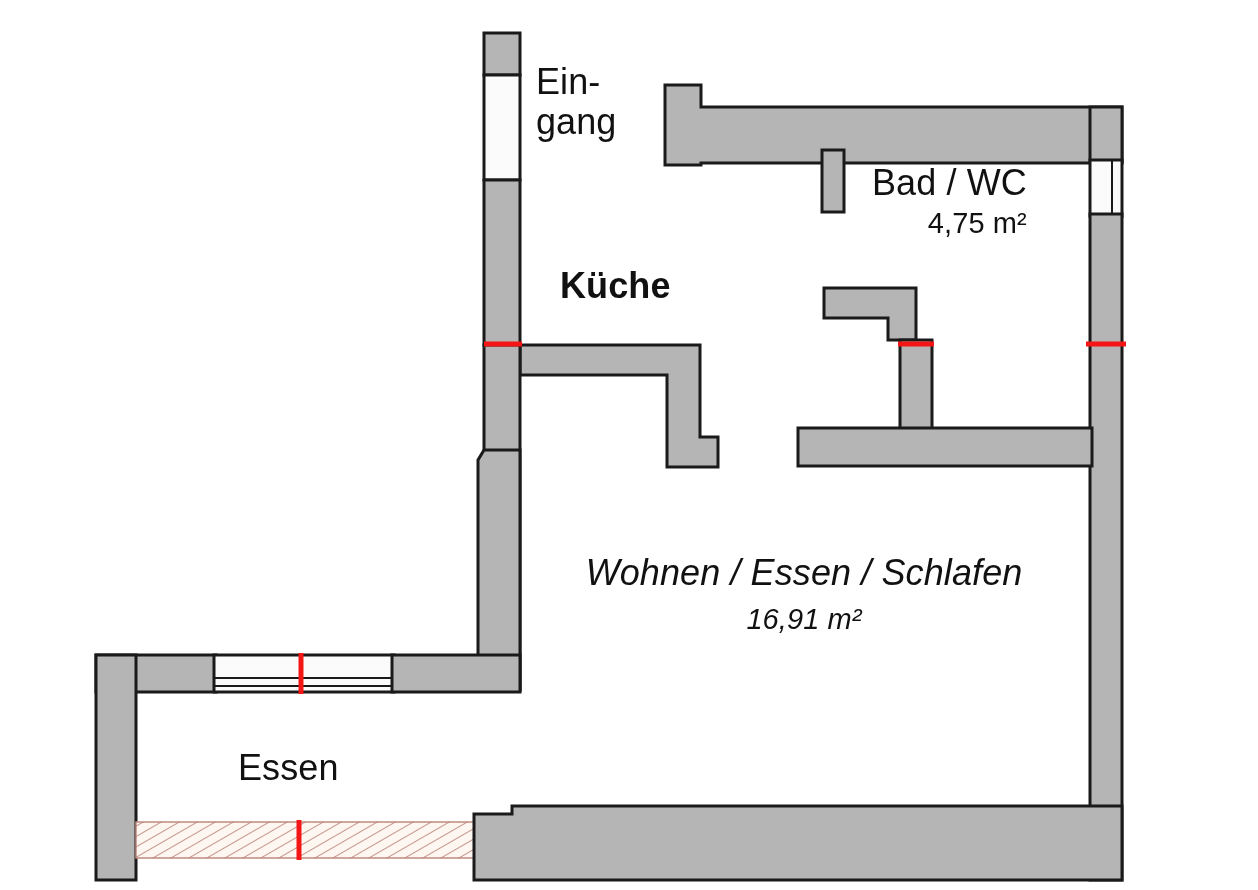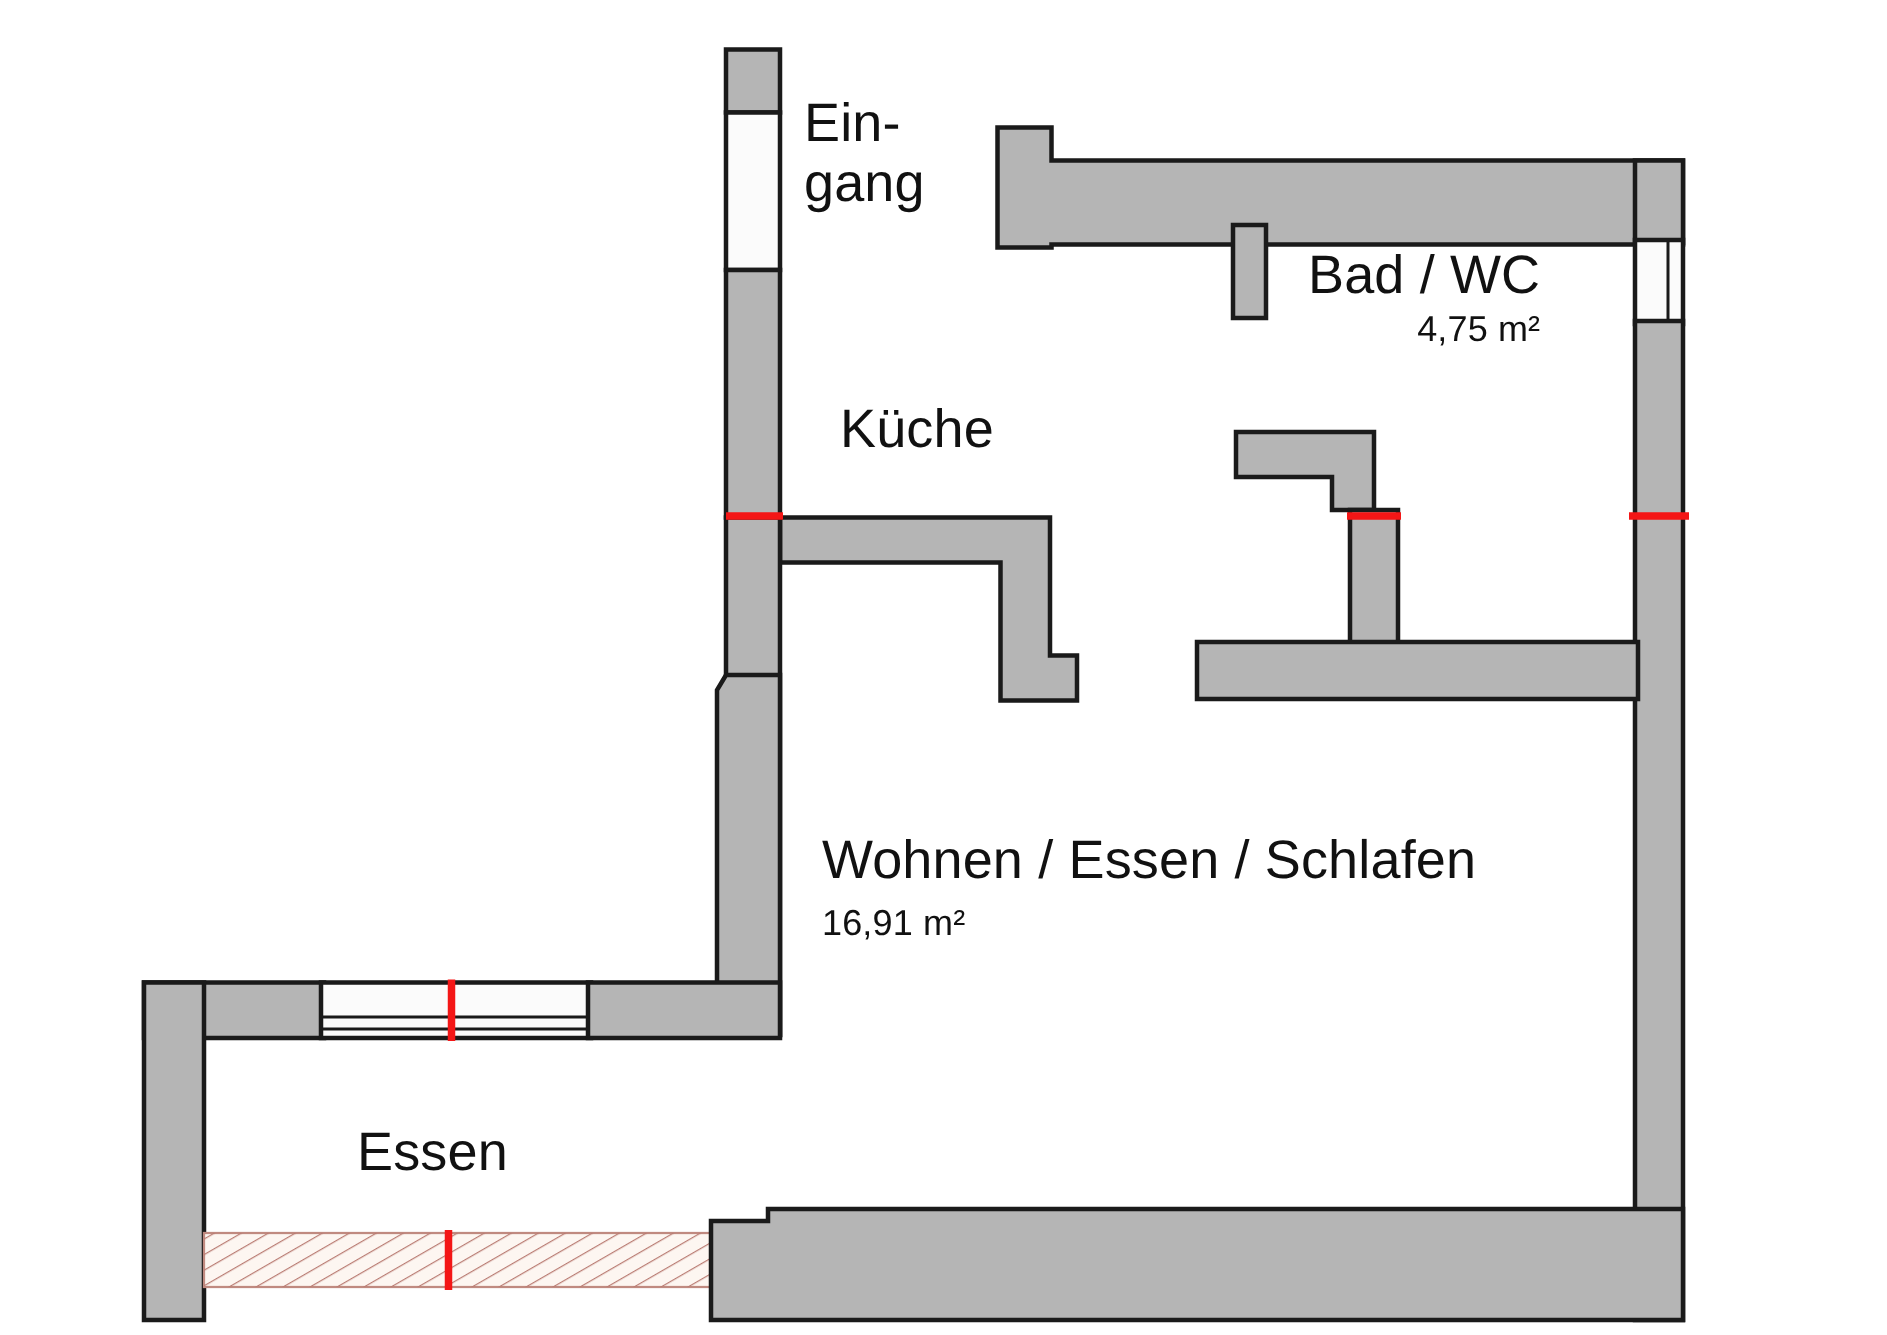--- a/index.html
+++ b/index.html
@@ -64,49 +64,51 @@
     font-family: "Liberation Sans", sans-serif;
     white-space: nowrap;
     line-height: 1.12;
     user-select: none;
   }
   .label-name {
     font-size: 36px;
     letter-spacing: 0.1px;
   }
   .label-area {
-    font-size: 24px;
+    font-size: 29px;
     letter-spacing: 0.1px;
   }
   .label-center {
     text-align: center;
   }
   #label-eingang {
     left: 536px;
     top: 62px;
     text-align: left;
   }
   #label-kueche {
     left: 560px;
     top: 266px;
+    font-weight: bold;
   }
   #label-bad {
     left: 872px;
     top: 163px;
     text-align: right;
   }
   #label-bad .label-area {
     display: block;
     margin-top: 4px;
   }
   #label-wohnen {
     left: 548px;
     top: 553px;
-    text-align: left;
+    text-align: center;
     width: 512px;
+    font-style: italic;
   }
   #label-wohnen .label-area {
     display: block;
     margin-top: 10px;
   }
   #label-balkon {
     left: 238px;
     top: 748px;
   }
 </style>

